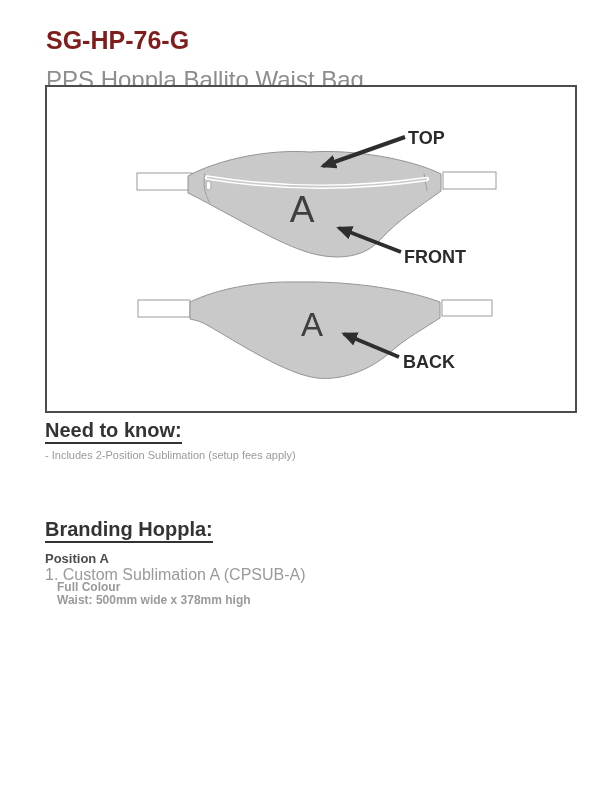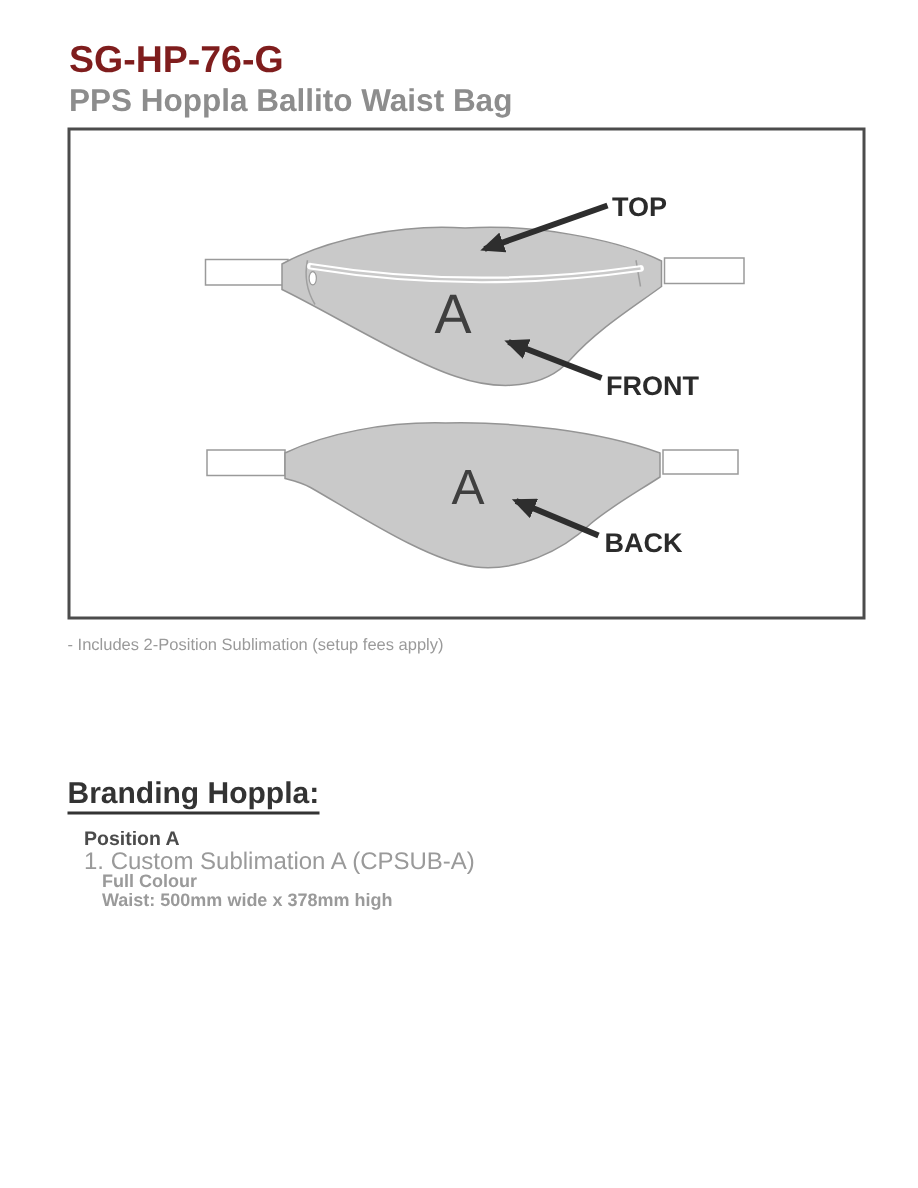--- a/index.html
+++ b/index.html
@@ -5,21 +5,21 @@
   * { margin:0; padding:0; box-sizing:border-box; }
   html,body { background:#ffffff; }
   body { font-family:"Liberation Sans", sans-serif; }
   .page {
     position:relative; width:612px; height:792px; background:#ffffff;
     overflow:hidden; margin:0 auto;
   }
   
   .hdr { position:absolute; left:46px; top:27px; }
   .hdr h1 { font-size:25px; font-weight:bold; color:#7f1d1d; line-height:1.05; }
-  .hdr .subtitle { font-size:21px; font-weight:bold; color:#8d8d8d; line-height:1.1; margin-top:3px; }
+  .hdr .subtitle { font-size:24px; font-weight:normal; color:#8d8d8d; line-height:1.1; margin-top:14px; }
 
   
   .diagram-box {
     position:absolute; left:45px; top:85px; width:532px; height:328px;
     border:2px solid #4c4c4c; background:#ffffff;
   }
   svg { display:block; }
   .strap { fill:#ffffff; stroke:#9a9a9a; stroke-width:1; }
   .bag   { fill:#c9c9c9; stroke:#949494; stroke-width:1; }
   .seam  { fill:none; stroke:#9f9f9f; stroke-width:1; }
@@ -36,21 +36,21 @@
   .sec-need { top:419px; }
   .sec-brand { top:518px; }
   .section h2 {
     display:inline-block; font-size:20px; font-weight:bold; color:#333333;
     border-bottom:2px solid #333333; padding-bottom:1px; line-height:1.12;
   }
   .note { font-size:11px; line-height:13px; white-space:nowrap; }
   .note.first { margin-top:5px; }
   .note-gray { color:#9a9a9a; }
   .note-red  { color:#e8363b; }
-  .position-block { margin-top:8px; margin-left:11px; }
+  .position-block { margin-top:8px; }
   .pos-title { font-size:13px; font-weight:bold; color:#4b4b4b; line-height:15px; }
   .pos-line  { font-size:16px; color:#9a9a9a; line-height:13px; margin-top:2px; white-space:nowrap; }
   .pos-detail{ font-size:12px; color:#9a9a9a; line-height:13px; margin-left:12px; white-space:nowrap;font-weight:bold; }
 </style>
 </head>
 <body>
 
 <div class="page">
 
   <div class="hdr">
@@ -96,20 +96,21 @@
         <line class="callout-line" x1="354" y1="165" x2="292" y2="141" marker-end="url(#arrowhead)"></line>
         <text class="callout-label" x="357" y="176">FRONT</text>
 
         <line class="callout-line" x1="352" y1="270" x2="297" y2="247" marker-end="url(#arrowhead)"></line>
         <text class="callout-label" x="356" y="281">BACK</text>
       </g>
     </svg>
   </div>
 
   <div class="section sec-need">
+    <h2>Need to know:</h2>
     <div class="note first note-gray">- Includes 2-Position Sublimation (setup fees apply)</div>
   </div>
 
   <div class="section sec-brand">
     <h2>Branding Hoppla:</h2>
     <div class="position-block">
       <div class="pos-title">Position A</div>
       <div class="pos-line">1. Custom Sublimation A (CPSUB-A)</div>
       <div class="pos-detail">Full Colour</div>
       <div class="pos-detail">Waist: 500mm wide x 378mm high</div>

